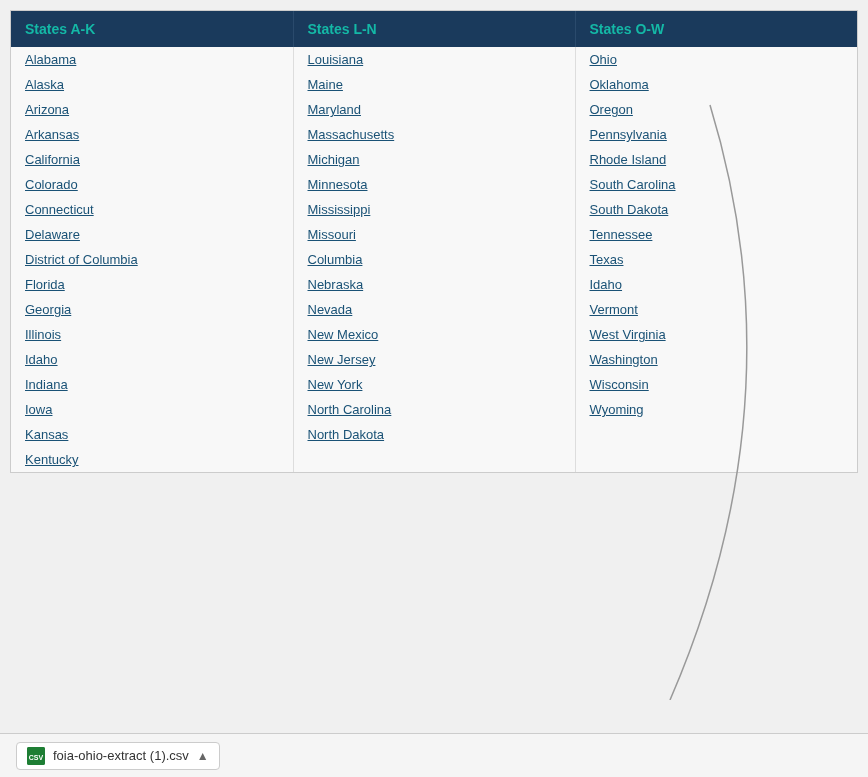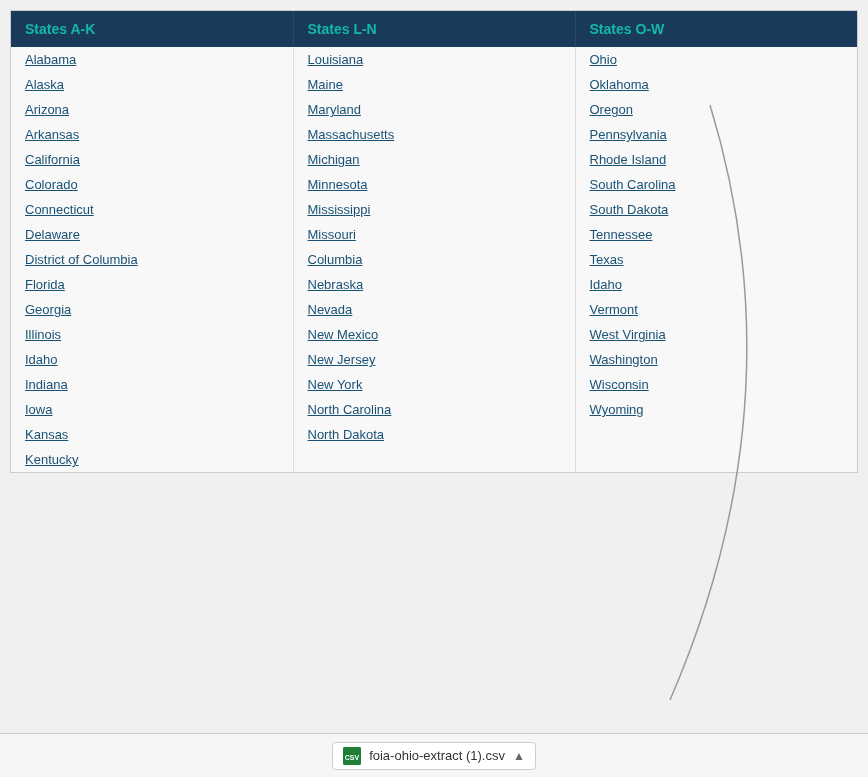--- a/index.html
+++ b/index.html
@@ -64,21 +64,21 @@
     .download-bar {
       position: fixed;
       bottom: 0;
       left: 0;
       right: 0;
       background: #f5f5f5;
       border-top: 1px solid #ccc;
       padding: 8px 16px;
       display: flex;
       align-items: center;
-      justify-content: center;
+      justify-content: flex-start;
       height: 44px;
     }
 
     .download-item {
       display: flex;
       align-items: center;
       background: #fff;
       border: 1px solid #ccc;
       border-radius: 4px;
       padding: 4px 10px;

